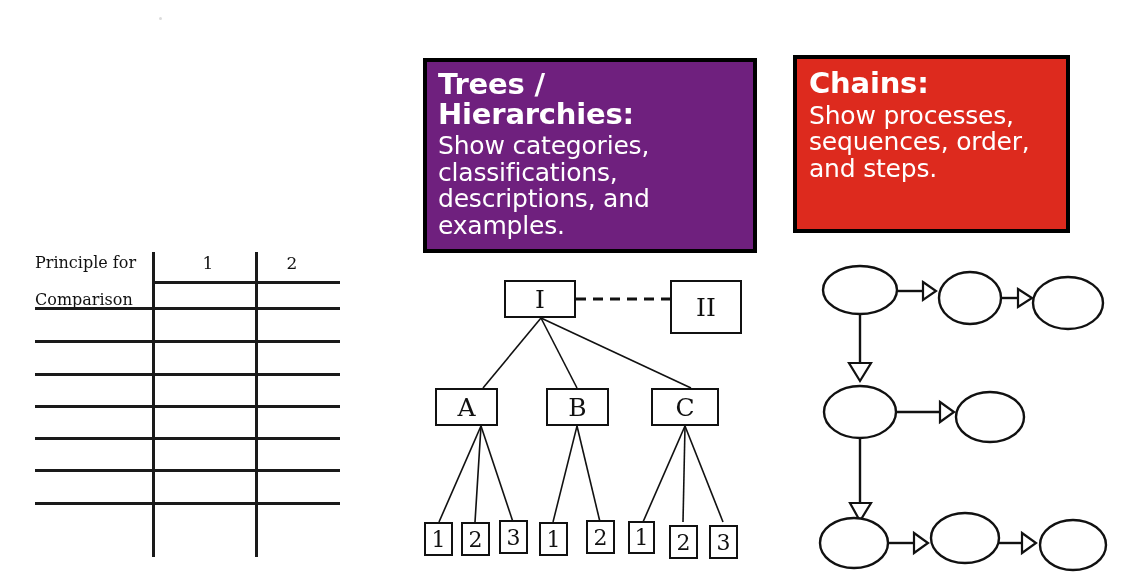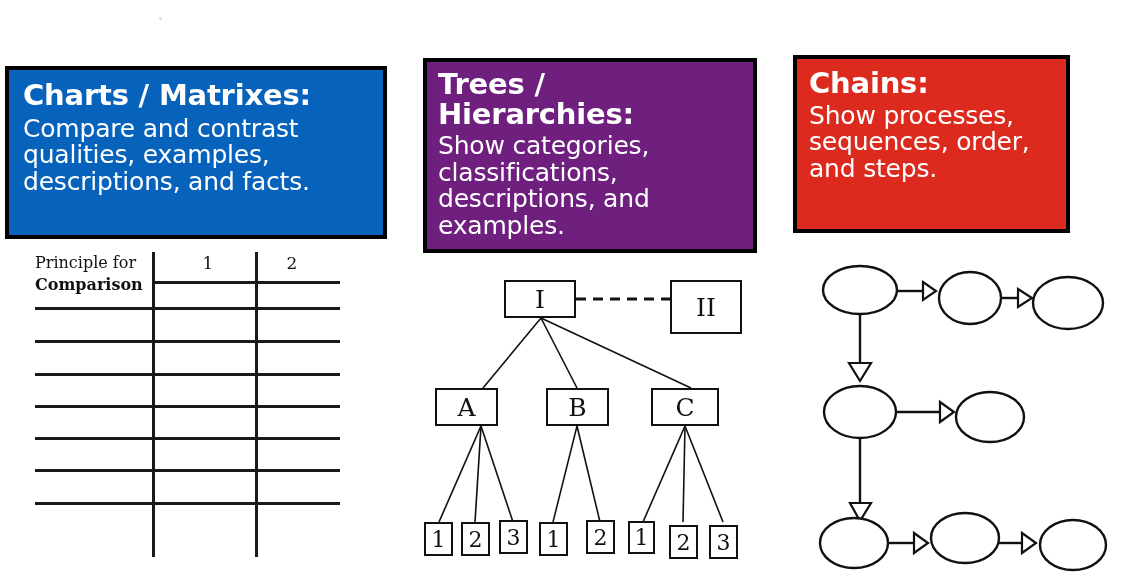--- a/index.html
+++ b/index.html
@@ -58,38 +58,34 @@
   .dot-speck{position:absolute;left:159px;top:17px;width:3px;height:3px;
              background:#dcdcdc;border-radius:50%;}
 </style>
 </head>
 <body>
 
 <div class="stage">
 
   <div class="dot-speck"></div>
 
-  <div class="card" id="card-charts" style="background: rgb(6, 98, 187); border-color: rgb(0, 0, 0); color: rgb(255, 255, 255);">
-    <div class="title"><span>Charts / Matrixes</span><span class="colon">:</span></div>
-    <div class="body">Compare and contrast qualities, examples, descriptions, and facts.</div>
-  </div>
 
   <div class="card" id="card-chains" style="background: rgb(221, 42, 30); border-color: rgb(0, 0, 0); color: rgb(255, 255, 255);">
     <div class="title"><span>Chains</span><span class="colon">:</span></div>
     <div class="body">Show processes, sequences, order, and steps.</div>
   </div>
 
   <div class="card" id="card-trees" style="background: rgb(111, 32, 126); border-color: rgb(0, 0, 0); color: rgb(255, 255, 255);">
     <div class="title"><span>Trees /</span><br><span>Hierarchies</span><span class="colon">:</span></div>
     <div class="body">Show categories, classifications, descriptions, and examples.</div>
   </div>
 
   <div id="fig-matrix">
     <div class="hdr" style="left:25px;top:3px;text-align:right;">Principle for</div>
-    <div class="hdr" style="left:25px;top:25px;font-weight:bold;">Comparison</div>
+    <div class="hdr" style="left:25px;top:40px;">Comparison</div>
 
     <div class="colnum" style="left:178px;top:3px;">1</div>
     <div class="colnum" style="left:262px;top:3px;">2</div>
 
     <div class="hline" style="left:143px;top:31px;width:187px;"></div>
     <div class="hline" style="left:25px;top:57px;width:305px;"></div>
     <div class="hline" style="left:25px;top:90px;width:305px;"></div>
     <div class="hline" style="left:25px;top:123px;width:305px;"></div>
     <div class="hline" style="left:25px;top:155px;width:305px;"></div>
     <div class="hline" style="left:25px;top:187px;width:305px;"></div>

